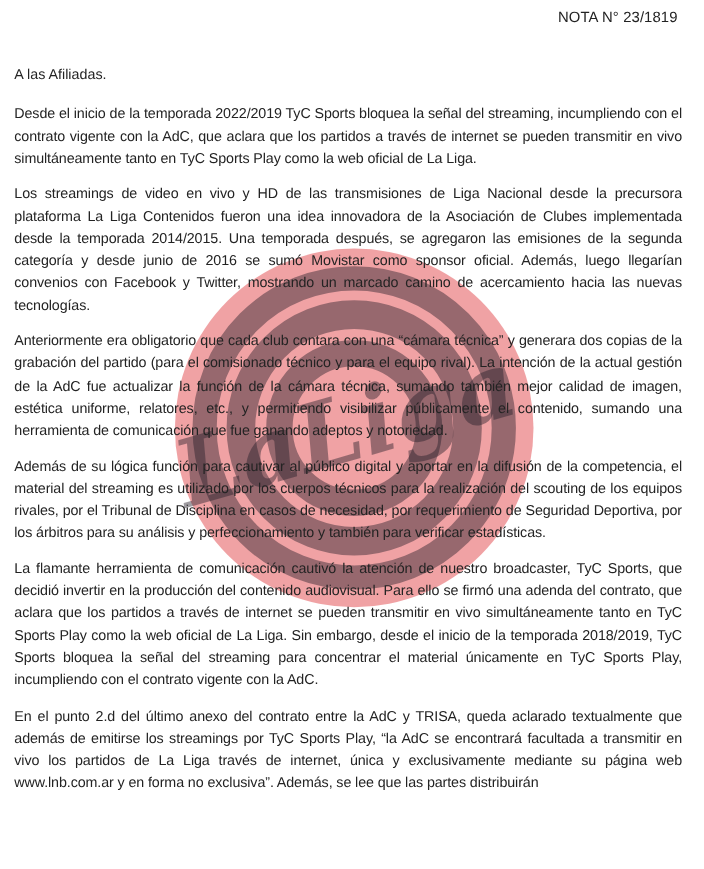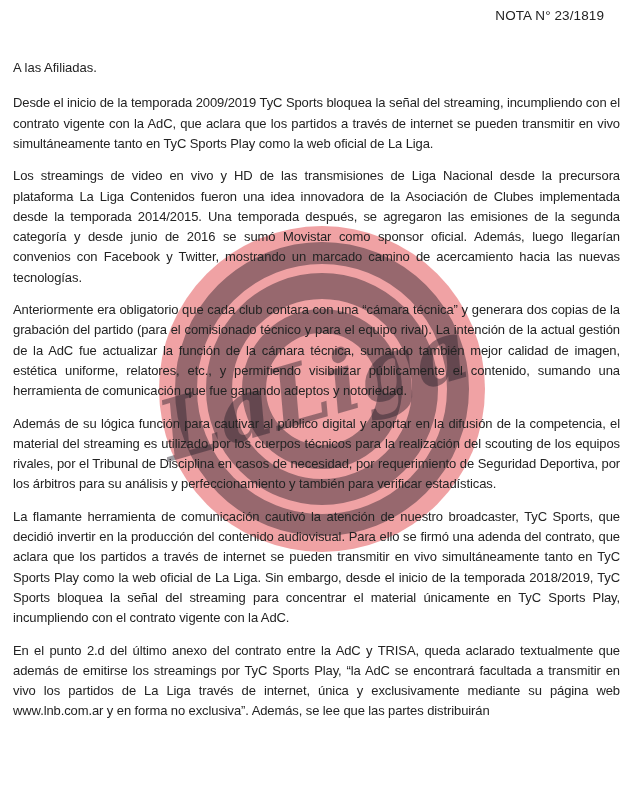--- a/index.html
+++ b/index.html
@@ -30,21 +30,21 @@
   }
   .content {
     position: relative;
     z-index: 1;
     padding: 6px 20px 0 13px;
   }
   .note-number {
     font-size: 13.5px;
     line-height: 20px;
     text-align: right;
-    margin: 0 16px 32px 0;
+    margin: 0 4px 32px 0;
     letter-spacing: 0.1px;
   }
   .line {
     font-size: 13px;
     line-height: 20.4px;
     margin: 0 0 15px 0;
   }
   .paragraphs p {
     font-size: 13px;
     line-height: 20.3px;
@@ -68,21 +68,21 @@
     <text fill="rgba(36,30,40,0.44)" transform="translate(322,418) rotate(-16)" text-anchor="middle" font-family="'DejaVu Serif', serif" font-style="italic" font-weight="bold" font-size="84">LaLiga</text>
   </svg>
 
   <div class="content">
     <div class="note-number">NOTA N° 23/1819</div>
 
     <div class="line salutation">A las Afiliadas.</div>
 
 
     <div class="paragraphs">
-        <p>Desde el inicio de la temporada 2009/2019 TyC Sports bloquea la señal del streaming, incumpliendo con el contrato vigente con la AdC, que aclara que los partidos a través de internet se pueden transmitir en vivo simultáneamente tanto en TyC Sports Play como la web oficial de La Liga.</p>
+        <p>Desde el inicio de la temporada 2022/2019 TyC Sports bloquea la señal del streaming, incumpliendo con el contrato vigente con la AdC, que aclara que los partidos a través de internet se pueden transmitir en vivo simultáneamente tanto en TyC Sports Play como la web oficial de La Liga.</p>
         <p>Los streamings de video en vivo y HD de las transmisiones de Liga Nacional desde la precursora plataforma La Liga Contenidos fueron una idea innovadora de la Asociación de Clubes implementada desde la temporada 2014/2015. Una temporada después, se agregaron las emisiones de la segunda categoría y desde junio de 2016 se sumó Movistar como sponsor oficial. Además, luego llegarían convenios con Facebook y Twitter, mostrando un marcado camino de acercamiento hacia las nuevas tecnologías.</p>
         <p>Anteriormente era obligatorio que cada club contara con una “cámara técnica” y generara dos copias de la grabación del partido (para el comisionado técnico y para el equipo rival). La intención de la actual gestión de la AdC fue actualizar la función de la cámara técnica, sumando también mejor calidad de imagen, estética uniforme, relatores, etc., y permitiendo visibilizar públicamente el contenido, sumando una herramienta de comunicación que fue ganando adeptos y notoriedad.</p>
         <p>Además de su lógica función para cautivar al público digital y aportar en la difusión de la competencia, el material del streaming es utilizado por los cuerpos técnicos para la realización del scouting de los equipos rivales, por el Tribunal de Disciplina en casos de necesidad, por requerimiento de Seguridad Deportiva, por los árbitros para su análisis y perfeccionamiento y también para verificar estadísticas.</p>
         <p>La flamante herramienta de comunicación cautivó la atención de nuestro broadcaster, TyC Sports, que decidió invertir en la producción del contenido audiovisual. Para ello se firmó una adenda del contrato, que aclara que los partidos a través de internet se pueden transmitir en vivo simultáneamente tanto en TyC Sports Play como la web oficial de La Liga. Sin embargo, desde el inicio de la temporada 2018/2019, TyC Sports bloquea la señal del streaming para concentrar el material únicamente en TyC Sports Play, incumpliendo con el contrato vigente con la AdC.</p>
         <p>En el punto 2.d del último anexo del contrato entre la AdC y TRISA, queda aclarado textualmente que además de emitirse los streamings por TyC Sports Play, “la AdC se encontrará facultada a transmitir en vivo los partidos de La Liga través de internet, única y exclusivamente mediante su página web www.lnb.com.ar y en forma no exclusiva”. Además, se lee que las partes distribuirán</p>
       </div>
   </div>
 
 </div>
 

